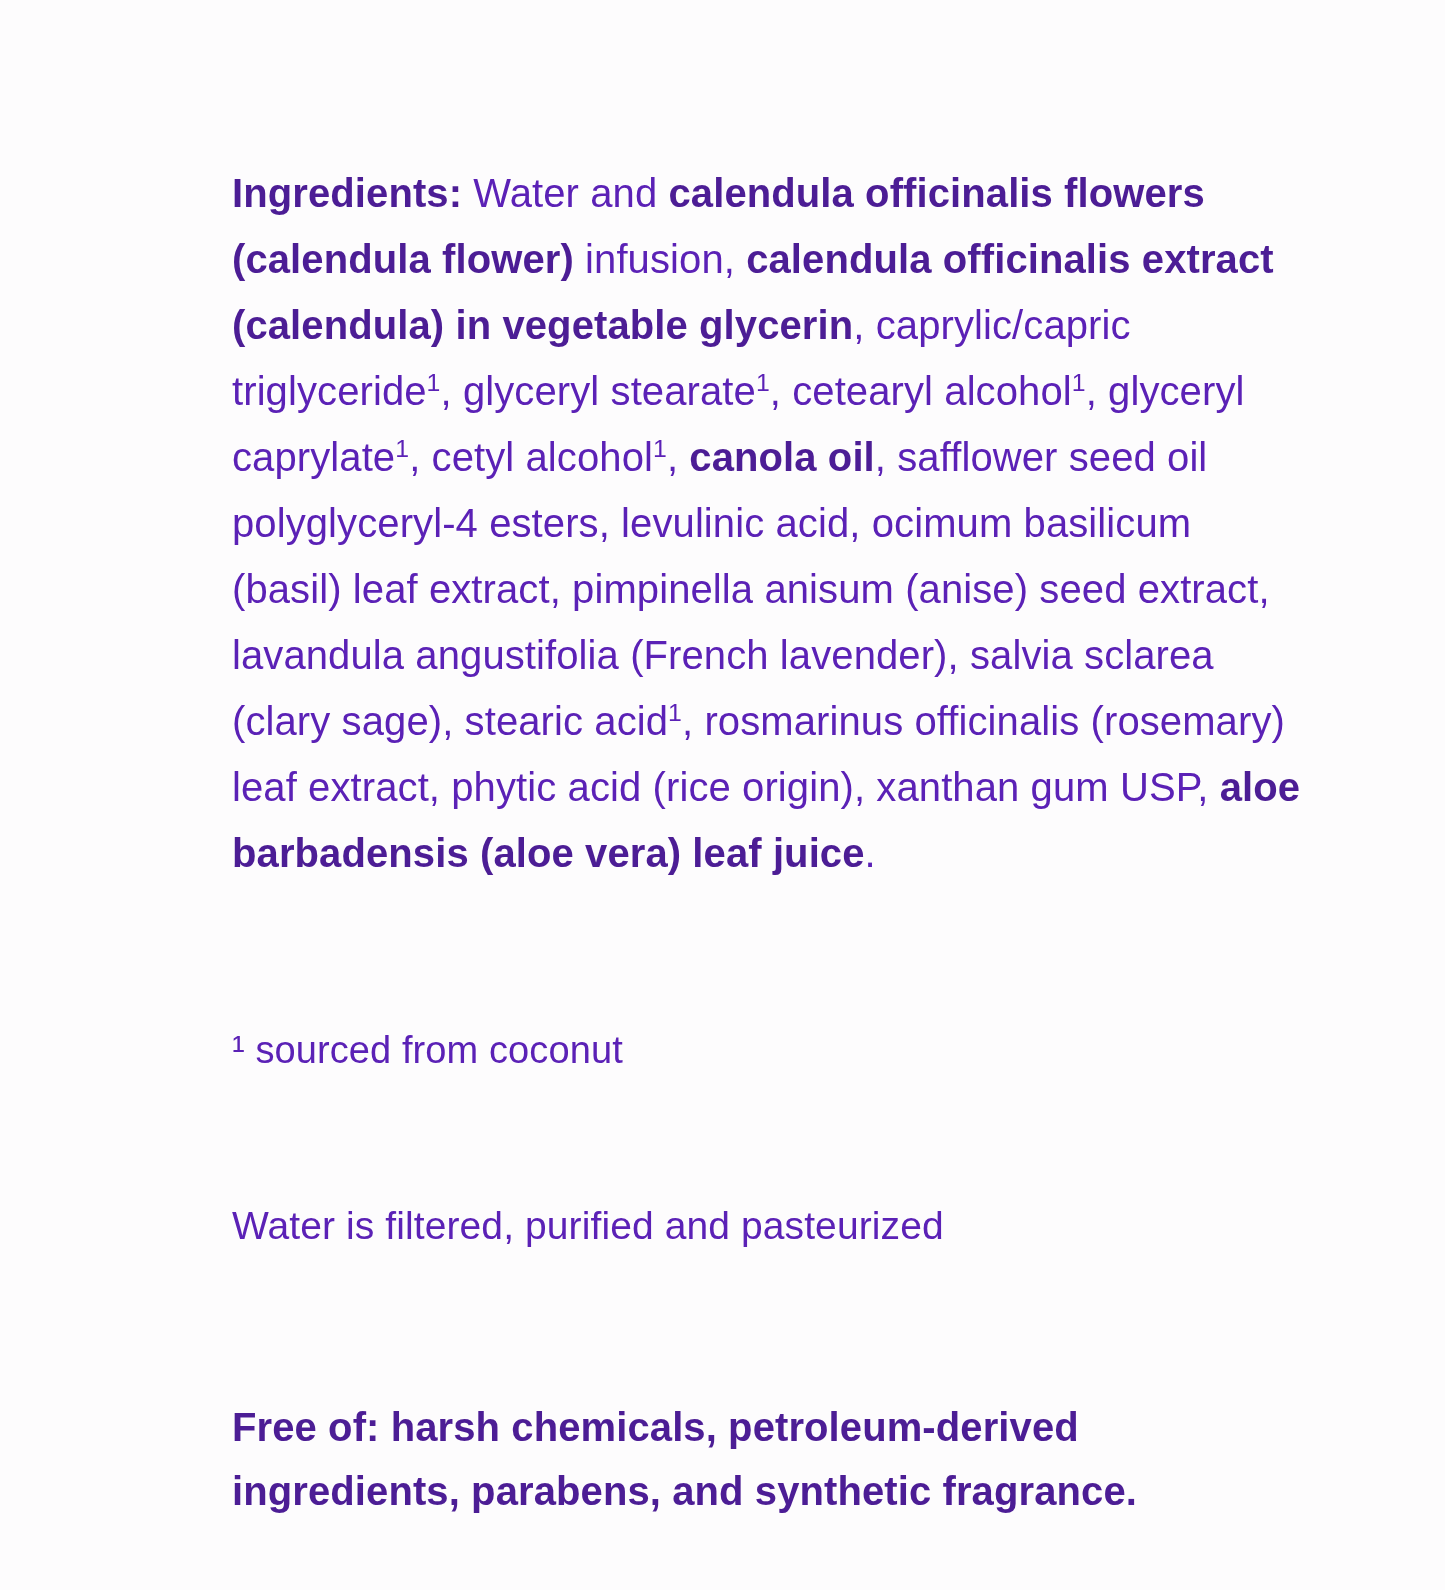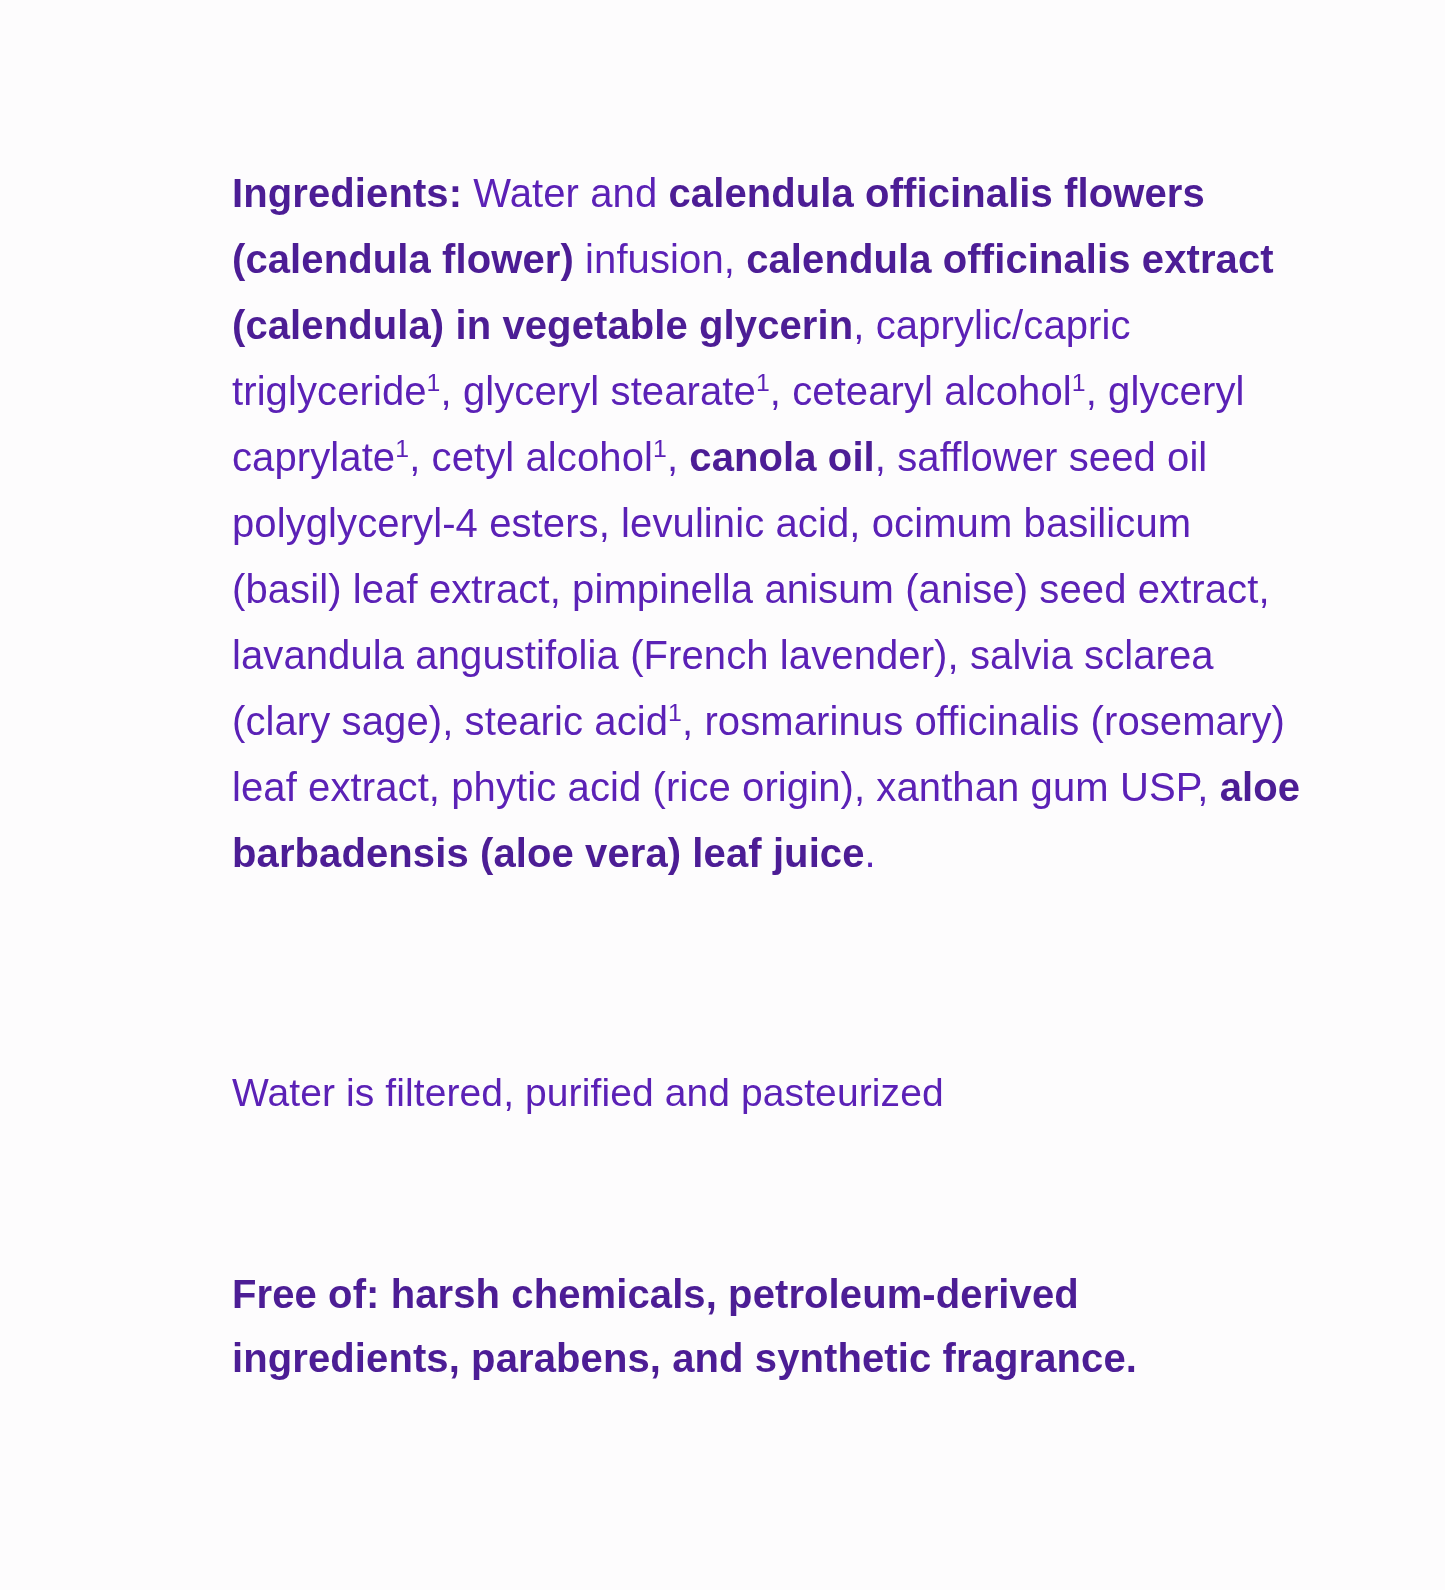--- a/index.html
+++ b/index.html
@@ -77,20 +77,21 @@
 <body>
 
 <div class="page">
 
   <p class="ingredients-block">
     <span class="bold">Ingredients:</span><span id="ingredients-body"><span> Water and </span><span class="bold">calendula officinalis flowers (calendula flower)</span><span> infusion, </span><span class="bold">calendula officinalis extract (calendula) in vegetable glycerin</span><span>, caprylic/capric triglyceride</span><span class="sup">1</span><span>, glyceryl stearate</span><span class="sup">1</span><span>, cetearyl alcohol</span><span class="sup">1</span><span>, glyceryl caprylate</span><span class="sup">1</span><span>,  cetyl alcohol</span><span class="sup">1</span><span>, </span><span class="bold">canola oil</span><span>, safflower seed oil polyglyceryl-4 esters, levulinic acid, ocimum basilicum (basil) leaf extract, pimpinella anisum (anise) seed extract, lavandula angustifolia (French lavender), salvia sclarea (clary sage), stearic acid</span><span class="sup">1</span><span>, rosmarinus officinalis (rosemary) leaf extract, phytic acid (rice origin), xanthan gum USP, </span><span class="bold">aloe barbadensis (aloe vera) leaf juice</span><span>.</span></span>
   </p>
 
   <div class="spacer-md"></div>
 
+  <p class="footnote-line">¹ sourced from coconut</p>
 
   <div class="spacer-sm"></div>
 
   <p class="note-line">Water is filtered, purified and pasteurized</p>
 
   <div class="spacer-lg"></div>
 
   <p class="freeof-block">Free of: harsh chemicals, petroleum-derived ingredients, parabens, and synthetic fragrance.</p>
 
 </div>

